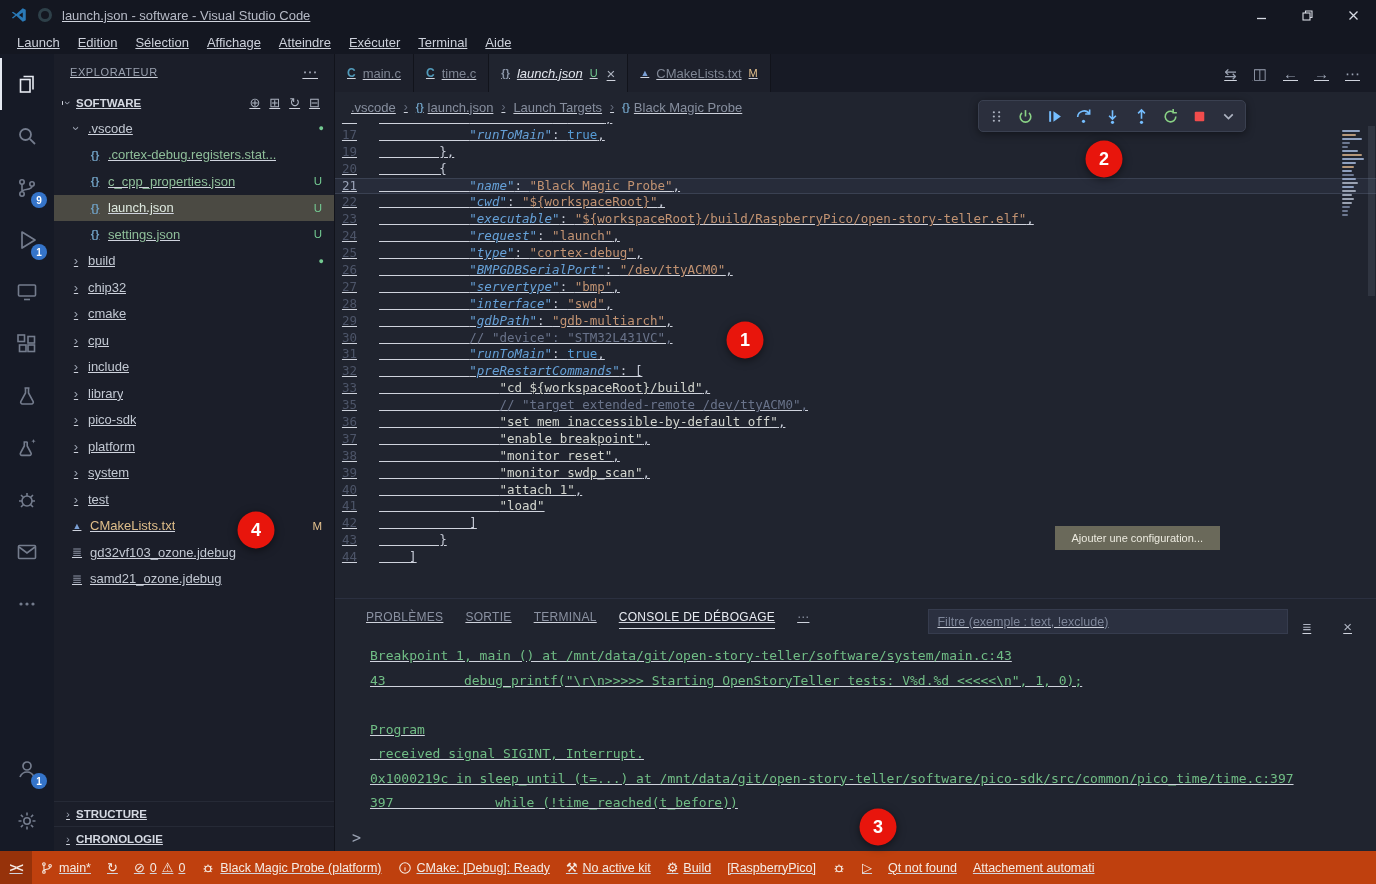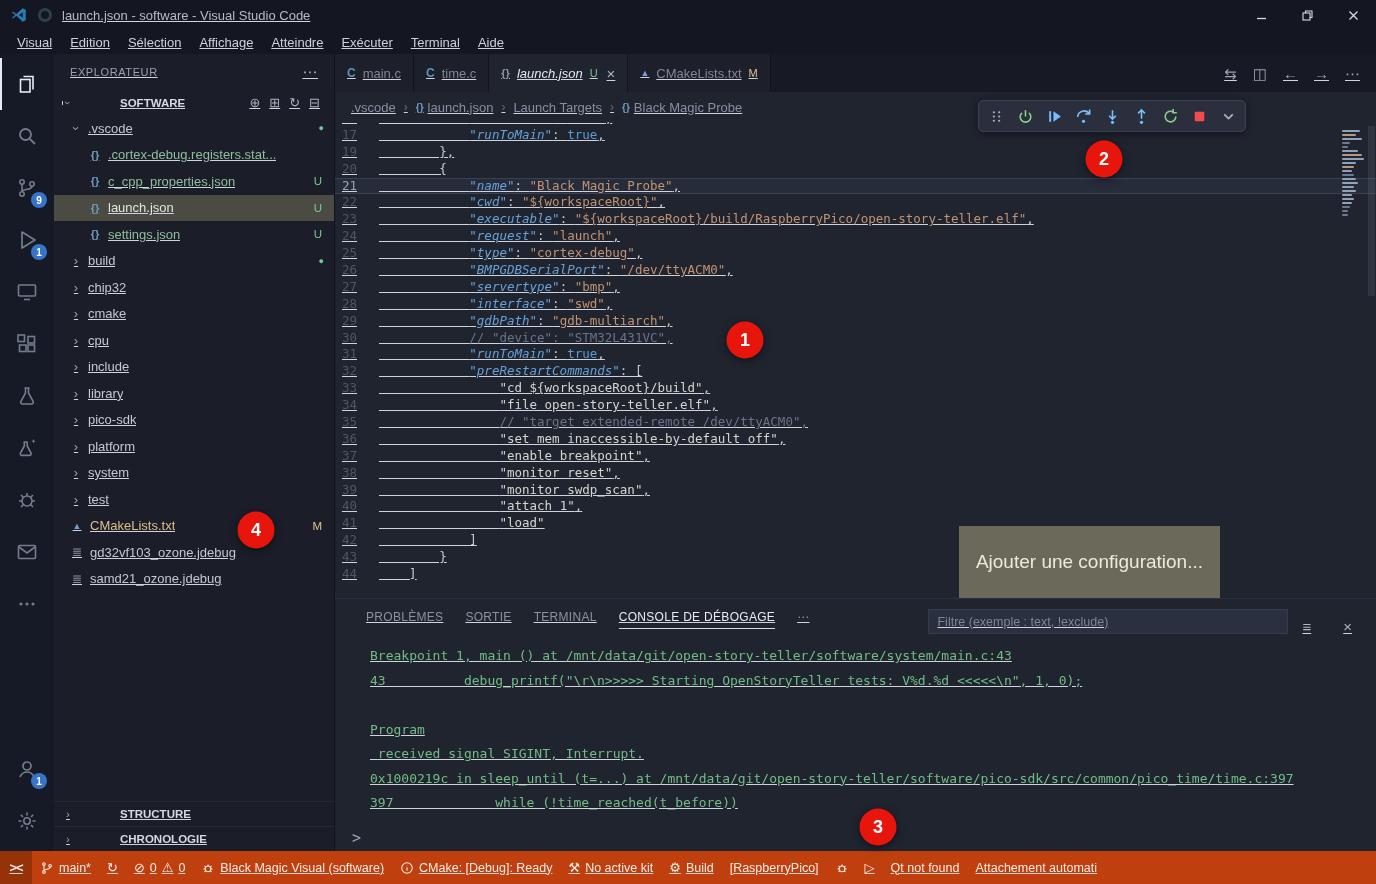--- a/index.html
+++ b/index.html
@@ -27,21 +27,21 @@
   .act-item { position: relative; height: 52px; display: flex; align-items: center; justify-content: center; color: #747c8d; }
   .act-item.active { color: #e6eaf2; box-shadow: inset 2px 0 0 #e6eaf2; }
   .act-item .icn svg { width: 24px; height: 24px; display: block; }
   .act-badge { position: absolute; right: 7px; bottom: 6px; background: #3574c9; color: #fff; font-size: 10px; min-width: 16px; height: 16px; border-radius: 8px; display: flex; align-items: center; justify-content: center; padding: 0 3px; font-weight: bold; }
   .act-bottom { margin-top: auto; padding-bottom: 4px; }
 
   
   .sidebar { width: 281px; background: #1b1e29; display: flex; flex-direction: column; font-size: 13px; border-right: 1px solid #11131b; flex: none; }
   .sb-title { display: flex; align-items: center; height: 36px; padding: 0 16px; font-size: 11px; letter-spacing: .6px; color: #9aa1af; }
   .sb-title .more { margin-left: auto; font-size: 15px; color: #aeb4c2; }
-  .sb-section { display: flex; align-items: center; height: 25px; padding: 0 6px; font-weight: bold; font-size: 11.5px; color: #d5d9e2; gap: 44px; }
+  .sb-section { display: flex; align-items: center; height: 25px; padding: 0 6px; font-weight: bold; font-size: 11.5px; color: #d5d9e2; }
   .sb-sec-chevron { width: 16px; text-align: center; color: #9aa1af; font-weight: normal; }
   .sb-actions { margin-left: auto; display: flex; gap: 9px; color: #a9b0bd; font-size: 13px; font-weight: normal; padding-right: 8px; }
   .tree { flex: 1; overflow: hidden; }
   .tree-row { display: flex; align-items: center; height: 26.5px; position: relative; color: #c2c8d2; }
   .tree-row.selected { background: #4b4a43; }
   .tree-chevron { width: 16px; text-align: center; color: #9aa1af; flex: none; }
   .tree-icon { width: 18px; text-align: center; flex: none; }
   .json-ic { color: #6d9cbe; font-size: 11px; font-weight: bold; }
   .cmake-ic { color: #7a9fd4; font-size: 9px; }
   .doc-ic { color: #8a90a0; font-size: 12px; }
@@ -87,21 +87,21 @@
   .tk-sp { color: #d3d6cf; }
   .tk-b { color: #569cd6; }
   .tk-c { color: #69738a; }
   .tk-p { color: #c7ccd8; }
 
   .debug-toolbar { position: absolute; top: 46px; right: 130px; height: 32px; background: #2b2f3d; border: 1px solid #3a4050; border-radius: 5px; display: flex; align-items: center; padding: 0 4px; gap: 3px; box-shadow: 0 2px 8px rgba(0,0,0,.45); z-index: 20; }
   .dtb { width: 26px; height: 26px; display: flex; align-items: center; justify-content: center; }
   .dtb svg { width: 17px; height: 17px; display: block; }
   .dt-green { color: #89d185; } .dt-blue { color: #75beff; } .dt-red { color: #f14c4c; } .dt-gray { color: #aeb4c2; }
 
-  .add-config { position: absolute; top: 404px; right: 156px; background: #6a695a; color: #eceadf; font-size: 19px; padding: 25px 17px; border: none; font-family: "Liberation Sans", sans-serif; }
+  .add-config { position: absolute; top: 404px; right: 156px; background: #6a695a; color: #eceadf; font-size: 11px; padding: 6px 17px; border: none; font-family: "Liberation Sans", sans-serif; }
 
   .minimap { position: absolute; top: 2px; right: 10px; width: 26px; height: 320px; }
   .mm-bar { position: absolute; left: 2px; height: 2px; border-radius: 1px; }
   .vscroll { position: absolute; top: 0; right: 0; width: 9px; height: 100%; }
   .vthumb { position: absolute; top: 4px; right: 1px; width: 7px; height: 170px; background: rgba(121,131,152,.18); }
 
   
   .panel { height: 253px; border-top: 1px solid #2b3040; display: flex; flex-direction: column; position: relative; background: #20242f; }
   .panel-header { display: flex; align-items: flex-end; height: 35px; padding: 0 10px 0 20px; flex: none; }
   .ptab { padding: 0 11px; font-size: 12px; color: #8a91a1; height: 100%; display: flex; align-items: center; position: relative; letter-spacing: .3px; white-space: nowrap; }
@@ -156,21 +156,21 @@
         </span>
       <span class="wc">
           <svg viewBox="0 0 11 11" fill="none" stroke="currentColor" stroke-width="1.3">
             <path d="M1.5 1.5l8 8M9.5 1.5l-8 8"></path>
           </svg>
         </span>
     </div>
   </div>
 
   <div class="menubar" id="menubar">
-      <span class="menu-item">Visual</span>
+      <span class="menu-item">Launch</span>
       <span class="menu-item">Edition</span>
       <span class="menu-item">Sélection</span>
       <span class="menu-item">Affichage</span>
       <span class="menu-item">Atteindre</span>
       <span class="menu-item">Exécuter</span>
       <span class="menu-item">Terminal</span>
       <span class="menu-item">Aide</span>
     </div>
 
   <div class="main">
@@ -459,21 +459,20 @@
             <div class="code-line"><span class="ln">24</span><span class="lc"><span class="tk-p">            </span><span class="tk-k">"request"</span><span class="tk-p">: </span><span class="tk-s">"launch"</span><span class="tk-p">,</span></span></div>
             <div class="code-line"><span class="ln">25</span><span class="lc"><span class="tk-p">            </span><span class="tk-k">"type"</span><span class="tk-p">: </span><span class="tk-s">"cortex-debug"</span><span class="tk-p">,</span></span></div>
             <div class="code-line"><span class="ln">26</span><span class="lc"><span class="tk-p">            </span><span class="tk-k">"BMPGDBSerialPort"</span><span class="tk-p">: </span><span class="tk-s">"/dev/ttyACM0"</span><span class="tk-p">,</span></span></div>
             <div class="code-line"><span class="ln">27</span><span class="lc"><span class="tk-p">            </span><span class="tk-k">"servertype"</span><span class="tk-p">: </span><span class="tk-s">"bmp"</span><span class="tk-p">,</span></span></div>
             <div class="code-line"><span class="ln">28</span><span class="lc"><span class="tk-p">            </span><span class="tk-k">"interface"</span><span class="tk-p">: </span><span class="tk-s">"swd"</span><span class="tk-p">,</span></span></div>
             <div class="code-line"><span class="ln">29</span><span class="lc"><span class="tk-p">            </span><span class="tk-k">"gdbPath"</span><span class="tk-p">: </span><span class="tk-s">"gdb-multiarch"</span><span class="tk-p">,</span></span></div>
             <div class="code-line"><span class="ln">30</span><span class="lc"><span class="tk-p">            </span><span class="tk-c">// "device": "STM32L431VC",</span></span></div>
             <div class="code-line"><span class="ln">31</span><span class="lc"><span class="tk-p">            </span><span class="tk-k">"runToMain"</span><span class="tk-p">: </span><span class="tk-b">true</span><span class="tk-p">,</span></span></div>
             <div class="code-line"><span class="ln">32</span><span class="lc"><span class="tk-p">            </span><span class="tk-k">"preRestartCommands"</span><span class="tk-p">: [</span></span></div>
             <div class="code-line"><span class="ln">33</span><span class="lc"><span class="tk-p">                </span><span class="tk-sp">"cd ${workspaceRoot}/build"</span><span class="tk-p">,</span></span></div>
-            <div class="code-line"><span class="ln">34</span><span class="lc"><span class="tk-p">                </span><span class="tk-sp">"file open-story-teller.elf"</span><span class="tk-p">,</span></span></div>
             <div class="code-line"><span class="ln">35</span><span class="lc"><span class="tk-p">                </span><span class="tk-c">// "target extended-remote /dev/ttyACM0",</span></span></div>
             <div class="code-line"><span class="ln">36</span><span class="lc"><span class="tk-p">                </span><span class="tk-sp">"set mem inaccessible-by-default off"</span><span class="tk-p">,</span></span></div>
             <div class="code-line"><span class="ln">37</span><span class="lc"><span class="tk-p">                </span><span class="tk-sp">"enable breakpoint"</span><span class="tk-p">,</span></span></div>
             <div class="code-line"><span class="ln">38</span><span class="lc"><span class="tk-p">                </span><span class="tk-sp">"monitor reset"</span><span class="tk-p">,</span></span></div>
             <div class="code-line"><span class="ln">39</span><span class="lc"><span class="tk-p">                </span><span class="tk-sp">"monitor swdp_scan"</span><span class="tk-p">,</span></span></div>
             <div class="code-line"><span class="ln">40</span><span class="lc"><span class="tk-p">                </span><span class="tk-sp">"attach 1"</span><span class="tk-p">,</span></span></div>
             <div class="code-line"><span class="ln">41</span><span class="lc"><span class="tk-p">                </span><span class="tk-sp">"load"</span></span></div>
             <div class="code-line"><span class="ln">42</span><span class="lc"><span class="tk-p">            ]</span></span></div>
             <div class="code-line"><span class="ln">43</span><span class="lc"><span class="tk-p">        }</span></span></div>
             <div class="code-line"><span class="ln">44</span><span class="lc"><span class="tk-p">    ]</span></span></div>
@@ -640,21 +639,21 @@
         <span class="icn sb-ic txt">⚠</span>
         <span>0</span>
       </div>
       <div class="sb-item debug-target">
         <span class="icn sb-ic">
           <svg viewBox="0 0 16 16" fill="none" stroke="currentColor" stroke-width="1.2">
             <circle cx="8" cy="9" r="3.2"></circle>
             <path d="M8 5.8V4M5.5 7L4 5.5M10.5 7L12 5.5M4.5 9H3M13 9h-1.5M5.5 11L4 12.5M10.5 11L12 12.5"></path>
           </svg>
         </span>
-        <span>Black Magic Visual (software)</span>
+        <span>Black Magic Probe (platform)</span>
       </div>
       <div class="sb-item cmake-status">
         <span class="icn sb-ic">
           <svg viewBox="0 0 16 16" fill="none" stroke="currentColor" stroke-width="1.2">
             <circle cx="8" cy="8" r="6"></circle>
             <path d="M8 7v4M8 4.6v.2"></path>
           </svg>
         </span>
         <span>CMake: [Debug]: Ready</span>
       </div>

